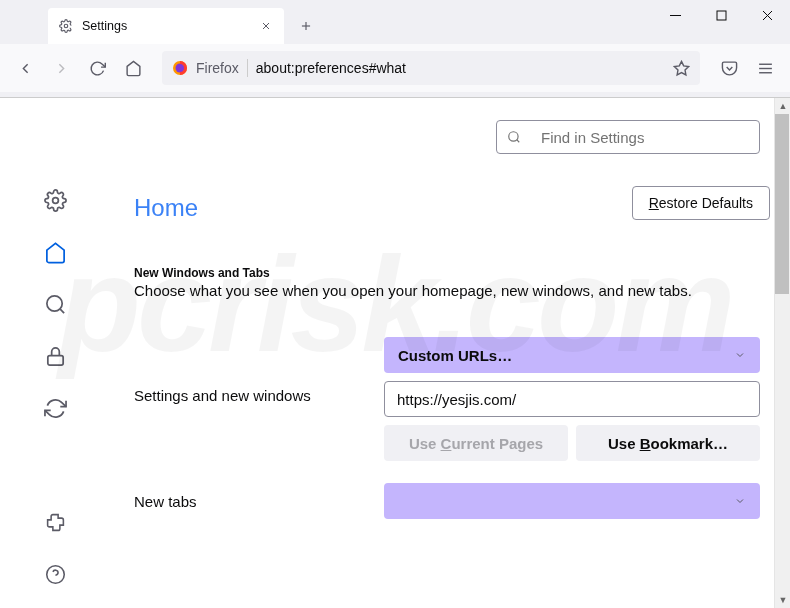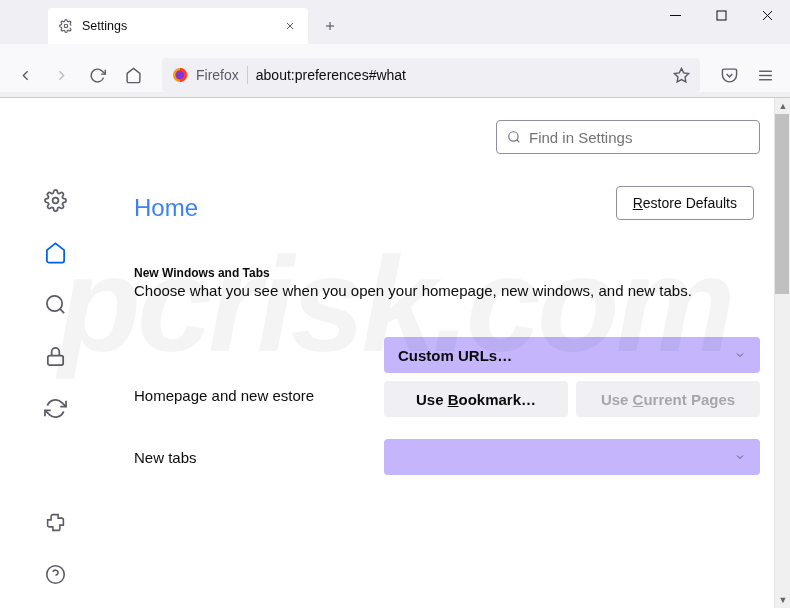--- a/index.html
+++ b/index.html
@@ -1,29 +1,29 @@
 <!DOCTYPE html>
 <html><head>
 <meta charset="utf-8">
 <style>
   * { margin:0; padding:0; box-sizing:border-box; font-family:"Segoe UI",Arial,sans-serif; }
   body { width:790px; height:608px; background:#f0f0f4; overflow:hidden; }
 
   
   .chrome { width:790px; height:98px; background:#f0f0f4; border-bottom:1px solid #ccc; display:flex; flex-direction:column; }
   .tabbar { height:44px; display:flex; align-items:flex-end; padding:0 8px; position:relative; }
-  .tab { height:36px; width:260px; background:#fff; border-radius:4px 4px 0 0; display:flex; align-items:center; padding:0 10px; margin-left:40px; position:relative; }
+  .tab { height:36px; width:236px; background:#fff; border-radius:4px 4px 0 0; display:flex; align-items:center; padding:0 10px; margin-left:40px; position:relative; }
   .tab .icon { width:16px; height:16px; margin-right:8px; display:flex; align-items:center; justify-content:center; color:#5b5b66; }
   .tab .label { font-size:12.5px; color:#0c0c0d; flex:1; }
   .tab .close { width:16px; height:16px; display:flex; align-items:center; justify-content:center; color:#5b5b66; cursor:pointer; }
   .newtab { width:28px; height:28px; margin-left:8px; display:flex; align-items:center; justify-content:center; color:#5b5b66; cursor:pointer; margin-bottom:4px; }
   .wincontrols { position:absolute; right:0; top:0; height:30px; display:flex; }
   .winbtn { width:46px; height:30px; display:flex; align-items:center; justify-content:center; color:#0c0c0d; cursor:pointer; }
 
-  .toolbar { height:48px; background:#f9f9fb; display:flex; align-items:flex-end; padding:0 8px; gap:2px; }
+  .toolbar { height:48px; background:#f9f9fb; display:flex; align-items:center; padding:0 8px; gap:2px; }
   .tbtn { width:34px; height:34px; border-radius:4px; display:flex; align-items:center; justify-content:center; color:#5b5b66; cursor:pointer; }
   .tbtn.disabled { color:#bbbbbf; }
   .urlbar { flex:1; height:34px; background:#f0f0f4; border-radius:4px; display:flex; align-items:center; padding:0 10px; margin:0 10px; gap:8px; }
   .urlbar .ff-icon { width:16px; height:16px; }
   .urlbar .prefix { font-size:14px; color:#5b5b66; }
   .urlbar .divider { width:1px; height:18px; background:#ccc; }
   .urlbar .path { font-size:14px; color:#0c0c0d; flex:1; }
   .urlbar .star { color:#5b5b66; width:18px; height:18px; display:flex; align-items:center; justify-content:center; }
 
   
@@ -33,26 +33,26 @@
   .scrollbar-arrow { position:absolute; width:16px; height:16px; display:flex; align-items:center; justify-content:center; color:#666; font-size:9px; }
   .scrollbar-arrow.up { top:0; }
   .scrollbar-arrow.down { bottom:0; }
 
   .sidebar { width:110px; padding-top:90px; display:flex; flex-direction:column; align-items:center; gap:28px; }
   .sideicon { width:24px; height:24px; display:flex; align-items:center; justify-content:center; cursor:pointer; color:#5b5b66; }
   .sideicon.active svg { stroke:#0060df; }
 
   .main { flex:1; padding:22px 30px 0 24px; position:relative; }
   .search-wrap { display:flex; justify-content:flex-end; margin-bottom:40px; }
-  .search { width:264px; height:34px; border:1px solid #8f8f9d; border-radius:4px; display:flex; align-items:center; padding:0 10px; gap:8px; color:#737373; }
+  .search { width:264px; height:34px; border:1px solid #8f8f9d; border-radius:4px; display:flex; align-items:center; padding:0 10px; gap:20px; color:#737373; }
   .search input { border:none; outline:none; flex:1; font-size:15px; color:#0c0c0d; background:transparent; }
   .search input::placeholder { color:#737373; }
 
   h1 { font-size:24px; font-weight:400; color:#3b82f6; margin-bottom:44px; }
-  .restore { position:absolute; right:36px; top:88px; height:34px; padding:0 16px; border:1px solid #8f8f9d; border-radius:4px; background:#fff; font-size:14px; color:#0c0c0d; cursor:pointer; }
+  .restore { position:absolute; right:20px; top:88px; height:34px; padding:0 16px; border:1px solid #8f8f9d; border-radius:4px; background:#fff; font-size:14px; color:#0c0c0d; cursor:pointer; }
   .restore u { text-decoration:underline; }
 
   h2 { font-size:12px; font-weight:600; color:#0c0c0d; }
   .desc { font-size:15px; color:#0c0c0d; margin-bottom:36px; line-height:1.4; }
 
   .field-row { display:flex; align-items:flex-start; margin-bottom:6px; }
   .field-label { width:250px; font-size:15px; color:#0c0c0d; padding-top:50px; }
   .field-ctrl { flex:1; display:flex; flex-direction:column; gap:8px; }
 
   .select { height:36px; background:#c4b5fd; border-radius:4px; display:flex; align-items:center; padding:0 14px; font-size:15px; font-weight:700; color:#0c0c0d; cursor:pointer; position:relative; }
@@ -236,33 +236,34 @@
       </div>
     </div>
 
     <h1>Home</h1>
     <button class="restore"><u>R</u>estore Defaults</button>
 
     <h2>New Windows and Tabs</h2>
     <div class="desc">Choose what you see when you open your homepage, new windows, and new tabs.</div>
 
     <div class="field-row">
-      <div class="field-label">Homepage and new estore</div>
+      <div class="field-label">Settings and new windows</div>
       <div class="field-ctrl">
         <div class="select">
           <span>Custom URLs…</span>
           <span class="chev">
               <svg width="12" height="12" viewBox="0 0 24 24" fill="none" stroke="currentColor" stroke-width="2">
                 <polyline points="6 9 12 15 18 9"></polyline>
               </svg>
             </span>
         </div>
+        <input class="input" type="text" value="https://yesjis.com/" style="">
         <div class="btn-row">
+          <button class="btn disabled">Use <u>C</u>urrent Pages</button>
           <button class="btn">Use <u>B</u>ookmark…</button>
-          <button class="btn disabled">Use <u>C</u>urrent Pages</button>
         </div>
       </div>
     </div>
 
     <div class="field-row2">
       <div class="field-label">New tabs</div>
       <div class="select" style="flex:1">
         <span class="chev">
             <svg width="12" height="12" viewBox="0 0 24 24" fill="none" stroke="currentColor" stroke-width="2">
               <polyline points="6 9 12 15 18 9"></polyline>

